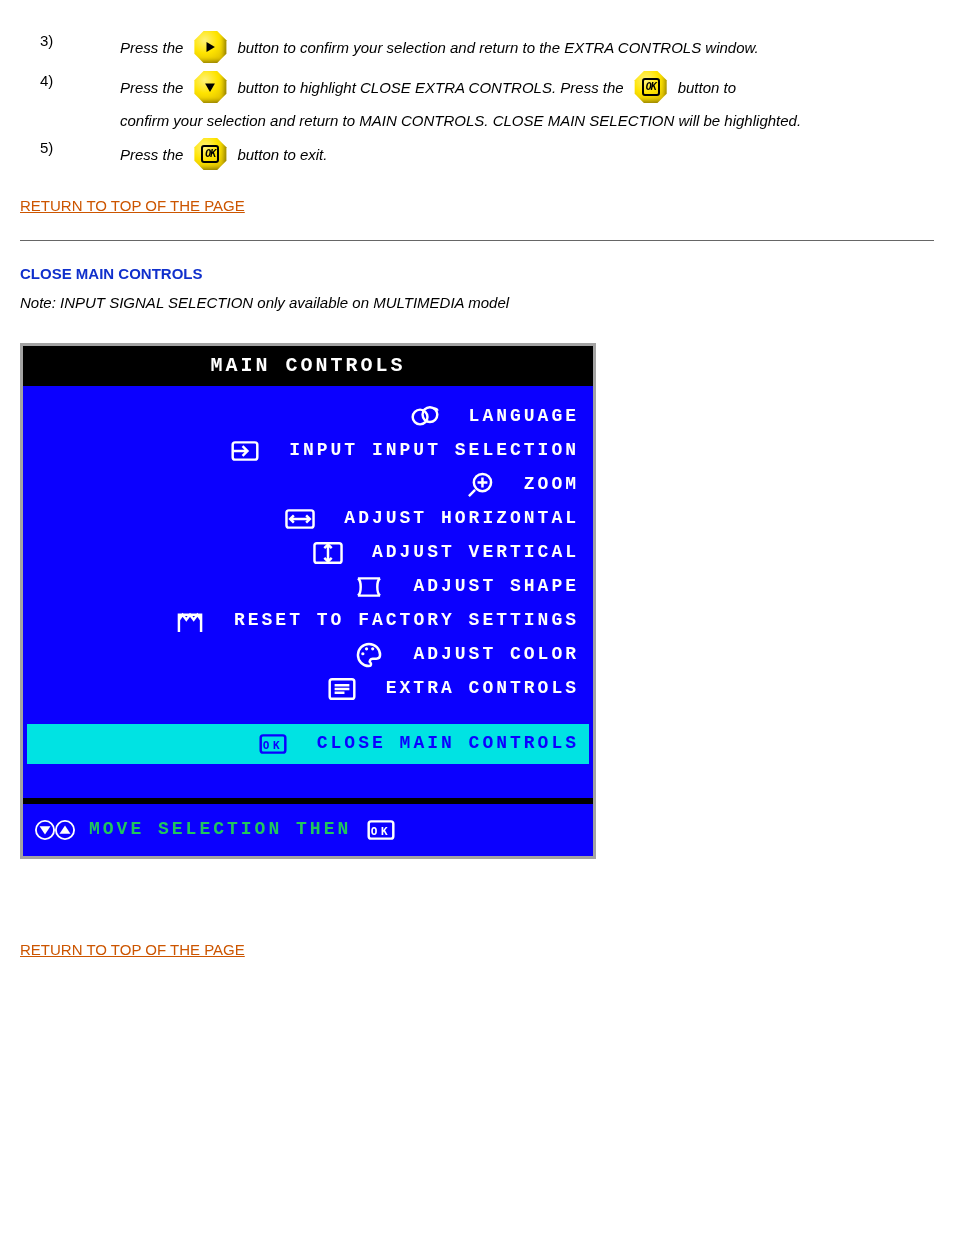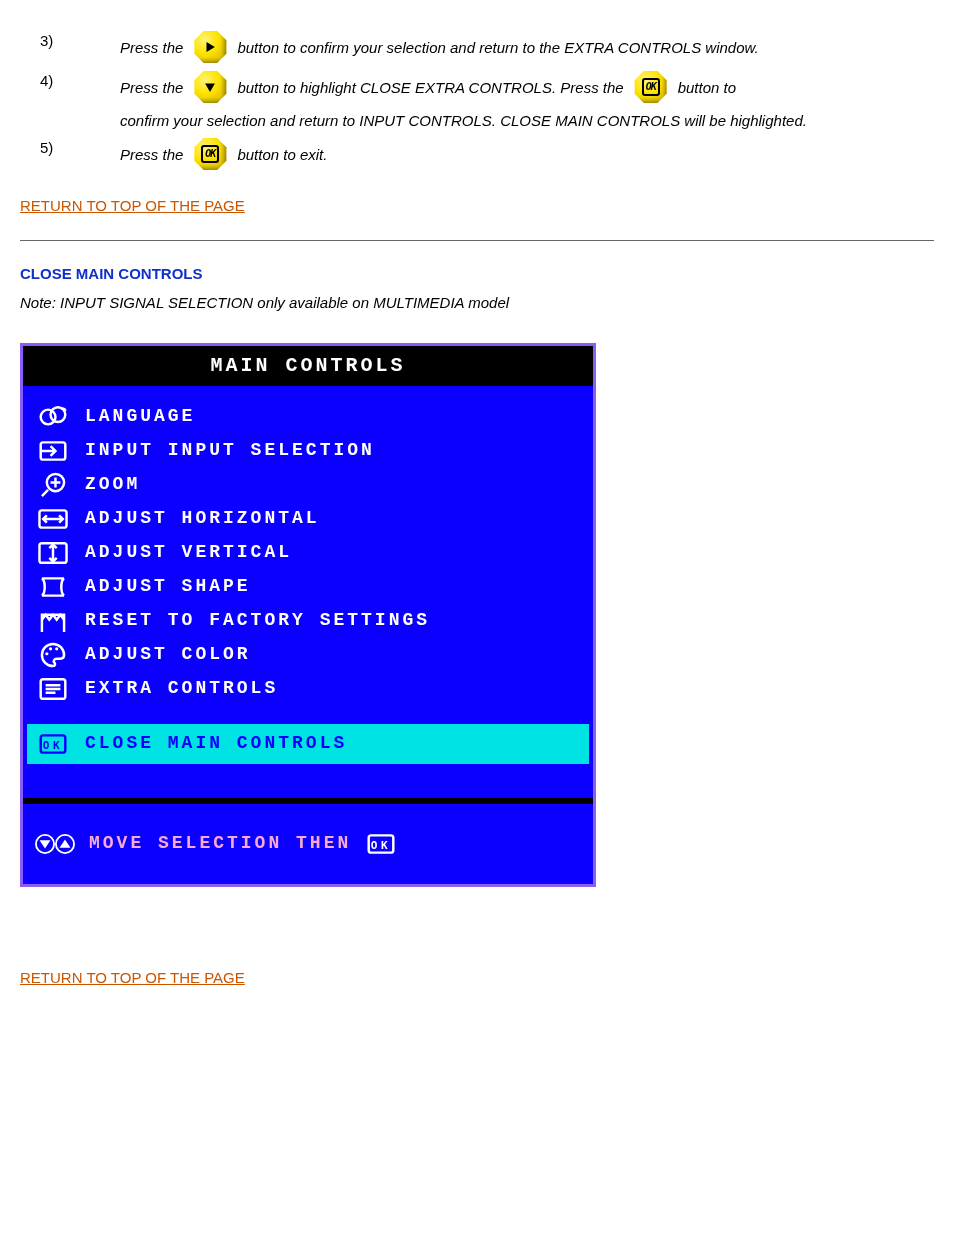--- a/index.html
+++ b/index.html
@@ -16,29 +16,29 @@
     color:#000;font-weight:bold;}
   .btn-octa svg{width:14px;height:14px;}
   .btn-octa.ok{font-size:10px;letter-spacing:-1px;}
   .btn-octa.ok span{border:2px solid #000;border-radius:3px;padding:0 2px;font-family:monospace;font-weight:bold;}
   .link-return{color:#cc5500;text-decoration:underline;cursor:pointer;}
   .return-wrap{text-align:left;margin:24px 0;}
   hr.sep{border:none;border-top:1px solid #666;margin:20px 0;}
   .section-title{color:#1030cc;font-weight:bold;margin:22px 0 8px 0;}
   .note{font-style:italic;margin:0 0 14px 0;}
   
-  .osd{width:570px;border:3px solid #8b5cf6;background:#000;font-family:"Courier New",monospace;font-weight:bold;letter-spacing:3px;margin-top:30px;}
+  .osd{width:570px;border:3px solid #a3a3a3;background:#000;font-family:"Courier New",monospace;font-weight:bold;letter-spacing:3px;margin-top:30px;}
   .osd-header{background:#000;color:#fff;text-align:center;padding:6px 0;font-size:20px;}
   .osd-body{background:#0b00ff;padding:14px 10px 34px 10px;}
-  .osd-item{display:flex;align-items:center;gap:16px;color:#fff;font-size:18px;padding:1px 4px;}
+  .osd-item{display:flex;align-items:center;gap:28px;color:#fff;font-size:18px;padding:1px 4px;justify-content:flex-end;}
   .osd-item.highlight{background:#00e3e3;color:#0b00ff;margin:0 -6px;padding:4px 10px;}
   .osd-ico{width:32px;flex:none;display:flex;align-items:center;justify-content:center;}
   .osd-ico svg{stroke:#fff;fill:none;stroke-width:2;}
   .osd-item.highlight .osd-ico svg{stroke:#0b00ff;}
-  .osd-footer{background:#0b00ff;border-top:6px solid #000;color:#f9a8d4;padding:24px 12px;display:flex;align-items:center;gap:14px;font-size:18px;}
+  .osd-footer{background:#0b00ff;border-top:6px solid #000;color:#22c55e;padding:10px 12px;display:flex;align-items:center;gap:14px;font-size:18px;}
   .osd-footer svg{stroke:#fff;fill:none;stroke-width:2;}
   .bottom-gap{height:260px;}
 </style>
 </head>
 <body>
 <div class="page">
 
 <div class="instr-block">
 
   <div class="step">
@@ -67,21 +67,21 @@
       <span class="btn-octa ok">
             <span>OK</span>
           </span>
       <span> button to</span>
     </div>
   </div>
 
   <div class="step">
     <div class="num"></div>
     <div class="txt indented">
-      <span>confirm your selection and return to INPUT CONTROLS. CLOSE MAIN CONTROLS will be highlighted.</span>
+      <span>confirm your selection and return to MAIN CONTROLS. CLOSE MAIN SELECTION will be highlighted.</span>
     </div>
   </div>
 
   <div class="step">
     <div class="num">5)</div>
     <div class="txt indented">
       <span>Press the </span>
       <span class="btn-octa ok">
             <span>OK</span>
           </span>

